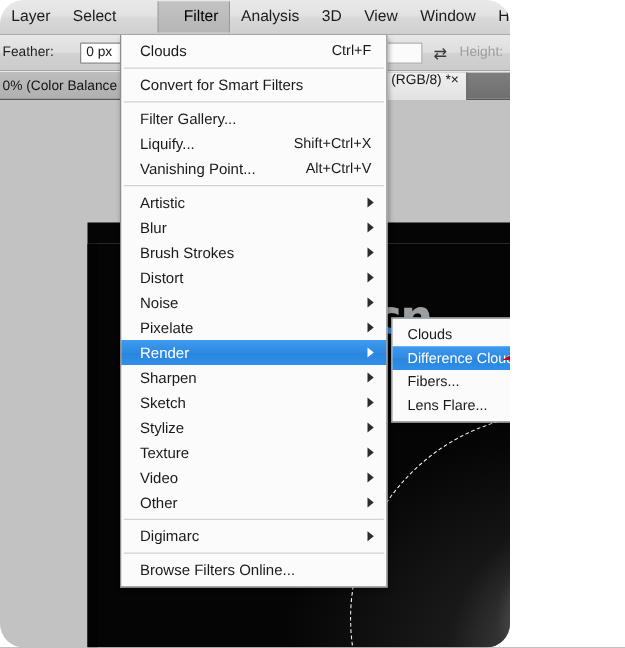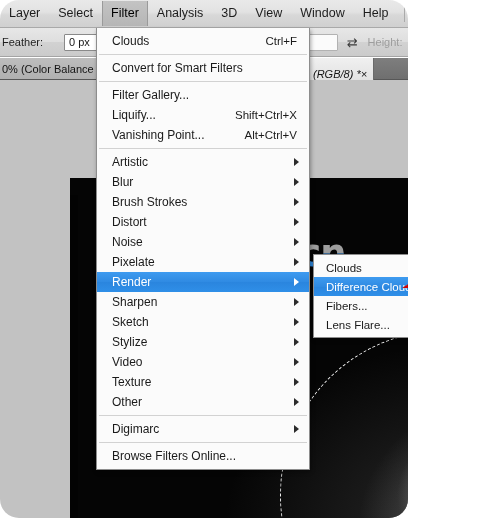--- a/index.html
+++ b/index.html
@@ -34,22 +34,23 @@
     color: #1c1c1c;
     padding: 5px 9px 6px 9px;
     line-height: 14px;
     white-space: nowrap;
     cursor: default;
   }
   .menu-item.active {
     background: linear-gradient(to bottom,#c3c3c3,#b6b6b6);
     border-left: 1px solid #9a9a9a;
     border-right: 1px solid #9a9a9a;
-    padding-left: 8px; padding-right: 8px;
+    padding-left: 20px; padding-right: 8px;
     color: #000;
+    margin-left: 24px;
   }
   .menubar-sep {
     width: 1px; height: 17px;
     background: #aaaaaa;
     margin: 0 7px;
   }
   .mb-right {
     margin-left: auto;
     display: flex; align-items: center;
     padding-right: 4px;
@@ -350,21 +351,21 @@
   </div>
 
   <div class="tabbar">
     <div class="doc-tab left-cut">
       <span>0% (Color Balance</span>
     </div>
     <div class="tab-gap"></div>
     <div style="flex:1"></div>
   </div>
 
-  <div style="position:absolute;left:305px;top:58px;height:22px;background:linear-gradient(to bottom,#f0f0f0,#e2e2e2);border-right:1px solid #6a6a6a;display:flex;align-items:flex-end;padding:0 6px 0 8px;font-size:11px;color:#141414;white-space:nowrap;z-index:5;font-style:italic;">
+  <div style="position:absolute;left:305px;top:58px;height:22px;background:linear-gradient(to bottom,#f0f0f0,#e2e2e2);border-right:1px solid #6a6a6a;display:flex;align-items:flex-start;padding:0 6px 0 8px;font-size:11px;color:#141414;white-space:nowrap;z-index:5;">
     <span>(RGB/8) *</span>
     <span class="close-x">×</span>
   </div>
 
   <div class="workspace">
     <div class="canvas-top-strip"></div>
     <div class="canvas-img">
       <div class="marching-ants"></div>
     </div>
     <div class="canvas-left-strip"></div>
@@ -426,25 +427,25 @@
       </div>
       <div class="mi">
         <span class="label">Sketch</span>
         <span class="arrow"></span>
       </div>
       <div class="mi">
         <span class="label">Stylize</span>
         <span class="arrow"></span>
       </div>
       <div class="mi">
+        <span class="label">Texture</span>
+        <span class="arrow"></span>
+      </div>
+      <div class="mi">
         <span class="label">Video</span>
-        <span class="arrow"></span>
-      </div>
-      <div class="mi">
-        <span class="label">Texture</span>
         <span class="arrow"></span>
       </div>
       <div class="mi">
         <span class="label">Other</span>
         <span class="arrow"></span>
       </div>
       <div class="msep"></div>
       <div class="mi">
         <span class="label">Digimarc</span>
         <span class="arrow"></span>

